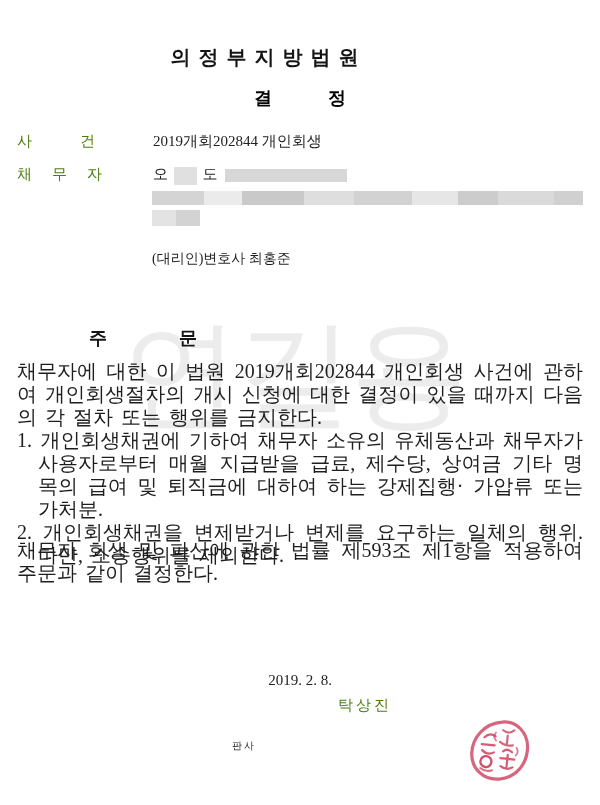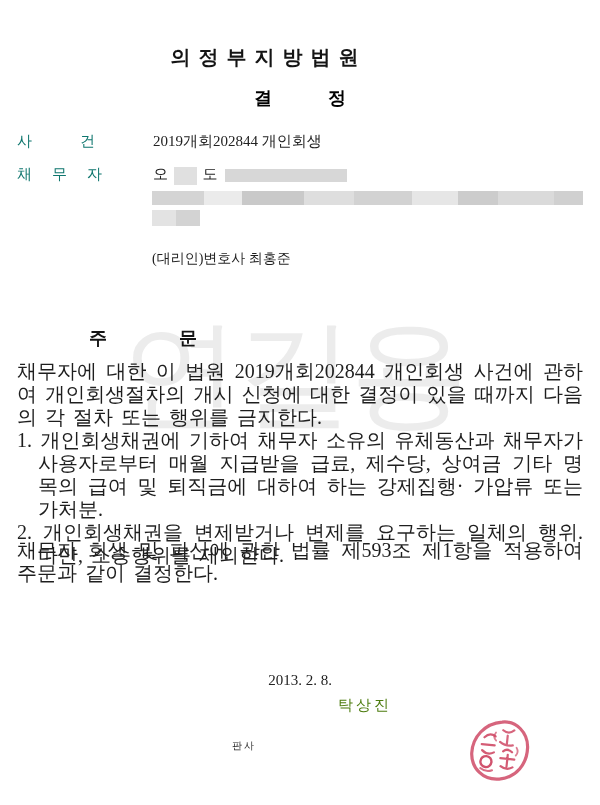--- a/index.html
+++ b/index.html
@@ -30,21 +30,21 @@
   }
   .section-heading{
     width:600px;left:0;text-align:left;
     font-size:18px;font-weight:bold;color:#141414;
     letter-spacing:72px;text-indent:72px;
     z-index:2;
   }
   
   .field-label{
     position:absolute;left:17px;
-    font-size:15px;color:#0f766e;
+    font-size:15px;color:#4d7c0f;
     white-space:nowrap;
   }
   .ls-case{letter-spacing:48px;}
   .ls-debtor{letter-spacing:20px;}
   .field-value{
     position:absolute;left:153px;
     font-size:15px;color:#222;
     white-space:nowrap;
   }
   .redact{
@@ -146,21 +146,21 @@
 
   <div class="abs order-section">
     <div class="section-heading">주문</div>
     <p class="body-text intro">채무자에 대한 이 법원 2019개회202844 개인회생 사건에 관하여 개인회생절차의 개시 신청에 대한 결정이 있을 때까지 다음의 각 절차 또는 행위를 금지한다.</p>
     <p class="body-text order-item">1. 개인회생채권에 기하여 채무자 소유의 유체동산과 채무자가 사용자로부터 매월 지급받을 급료, 제수당, 상여금 기타 명목의 급여 및 퇴직금에 대하여 하는 강제집행· 가압류 또는 가처분.</p>
     <p class="body-text order-item">2. 개인회생채권을 변제받거나 변제를 요구하는 일체의 행위. 다만, 소송행위를 제외한다.</p>
   </div>
 
   <p class="abs body-text reason-text">채무자 회생 및 파산에 관한 법률 제593조 제1항을 적용하여 주문과 같이 결정한다.</p>
 
-  <div class="abs decision-date">2013. 2. 8.</div>
+  <div class="abs decision-date">2019. 2. 8.</div>
   <span class="abs judge-label">판사</span>
   <span class="abs judge-name">탁상진</span>
 
   <div class="abs seal">
     <svg width="64" height="68" viewBox="0 0 64 68" xmlns="http://www.w3.org/2000/svg">
       <g fill="none" stroke="#cf4a66" stroke-linecap="round" stroke-linejoin="round">
         <path d="M31 4 C45 1 58 12 59 27 C60 43 51 58 34 61 C18 64 5 53 4 38 C3 22 14 7 31 4 Z" stroke-width="3.2" opacity="0.85"></path>
         <path d="M15 21 q5 -6 11 -2 M13 28 h13 M14 34 q6 5 12 1" stroke-width="2.2" opacity="0.9"></path>
         <circle cx="19" cy="45" r="5.5" stroke-width="2.4" opacity="0.95"></circle>
         <path d="M14 52 q6 4 12 1" stroke-width="2" opacity="0.8"></path>

